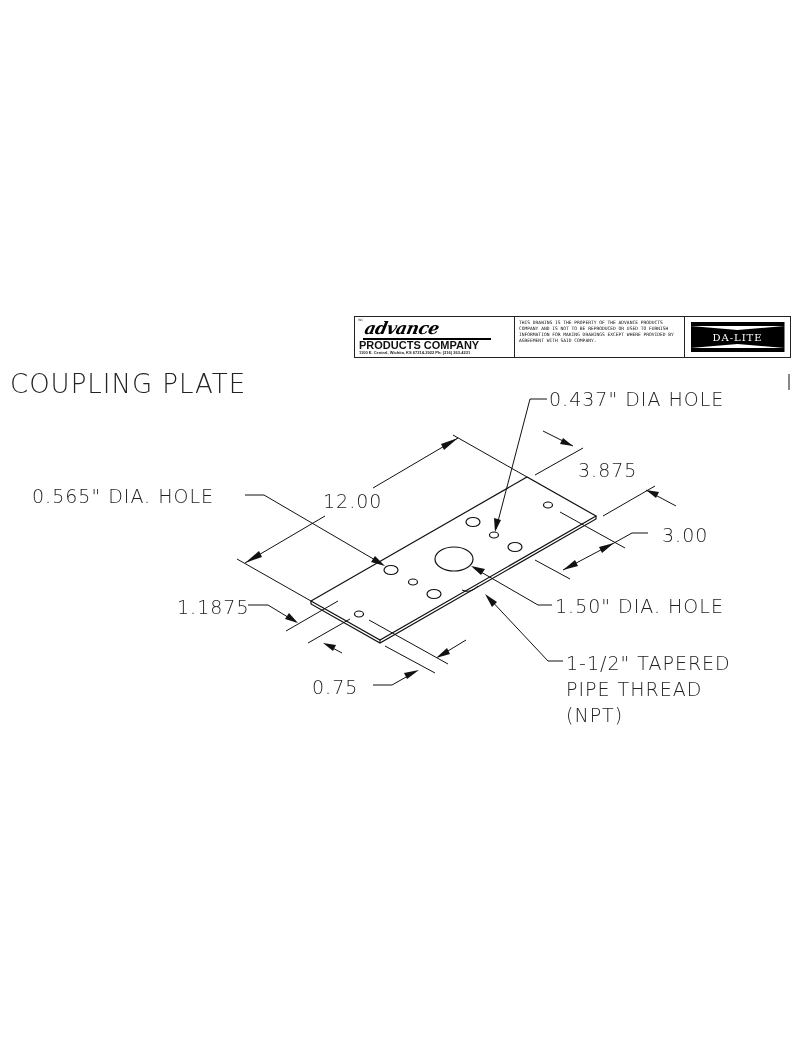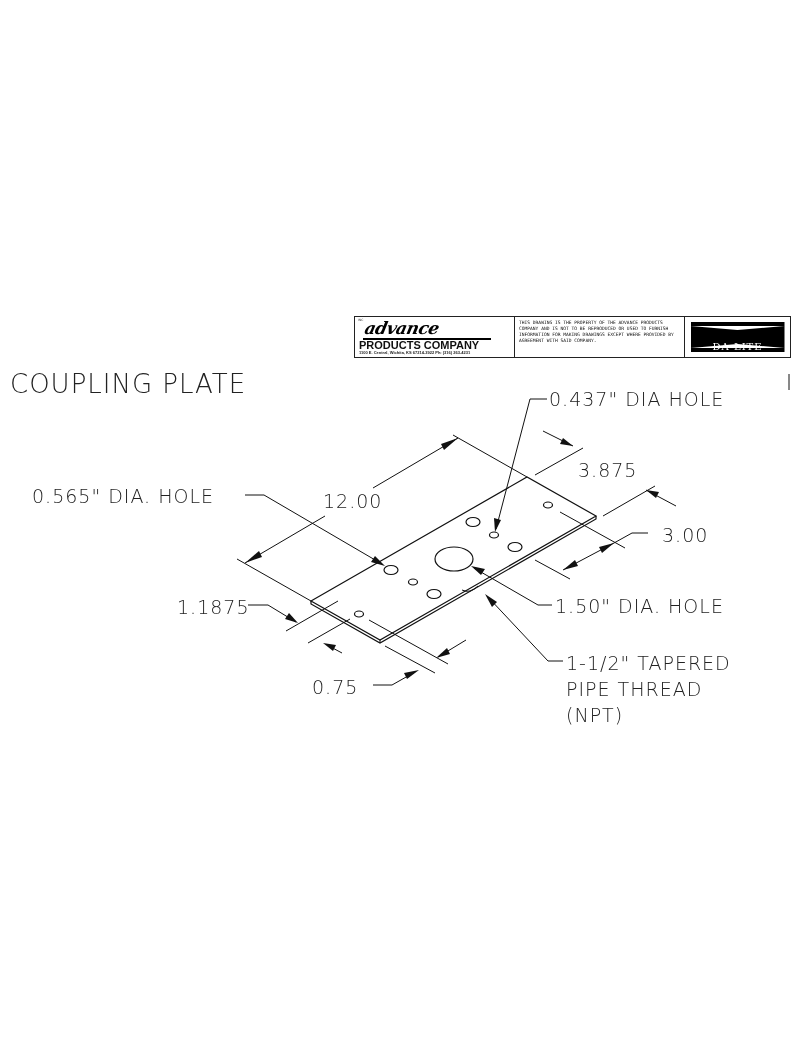--- a/index.html
+++ b/index.html
@@ -14,21 +14,21 @@
     
     .titleblock { position: absolute; left: 354px; top: 316px; width: 435px; height: 40px; border: 1.5px solid #222; display: flex; background: #fff; }
     .tb-logo { width: 160px; border-right: 1.5px solid #222; position: relative; padding: 2px 4px; box-sizing: border-box; }
     .tb-tiny { position: absolute; left: 3px; top: 1px; font-size: 3px; color: #333; }
     .tb-brand { font-family: "DejaVu Serif", serif; font-style: italic; font-weight: bold; font-size: 17px; line-height: 16px; color: #000; letter-spacing: -0.5px; margin-left: 6px; transform: skewX(-12deg); display: inline-block; }
     .tb-brand-underline { height: 2px; background: #000; width: 128px; margin: 0 0 1px 4px; }
     .tb-company { font-family: "Liberation Sans", sans-serif; font-weight: bold; font-size: 11px; line-height: 9px; color: #111; }
     .tb-address { font-family: "Liberation Sans", sans-serif; font-weight: bold; font-size: 4px; line-height: 5px; color: #222; white-space: nowrap; }
     .tb-notice { width: 170px; border-right: 1.5px solid #222; padding: 3px 4px; box-sizing: border-box; font-family: "DejaVu Sans Mono", monospace; font-size: 4.6px; line-height: 6px; color: #111; text-transform: uppercase; }
     .tb-dalite { flex: 1; display: flex; align-items: center; justify-content: center; padding: 3px; box-sizing: border-box; }
-    .dalite-badge { width: 94px; height: 30px; background: #000; position: relative; display: flex; align-items: flex-end; justify-content: center; clip-path: polygon(0 0, 100% 0, 100% 100%, 0 100%); }
+    .dalite-badge { width: 94px; height: 30px; background: #000; position: relative; display: flex; align-items: center; justify-content: center; clip-path: polygon(0 0, 100% 0, 100% 100%, 0 100%); }
     .dalite-badge:before, .dalite-badge:after { content: ""; position: absolute; left: 0; right: 0; height: 4px; background: #fff; }
     .dalite-badge:before { top: 4px; clip-path: polygon(0 0, 100% 0, 50% 100%); }
     .dalite-badge:after { bottom: 4px; clip-path: polygon(50% 0, 100% 100%, 0 100%); }
     .dalite-text { font-family: "DejaVu Serif", serif; font-size: 10px; color: #fff; letter-spacing: 1px; position: relative; z-index: 1; }
   </style>
 </head>
 <body>
 
 <div class="sheet">
 

